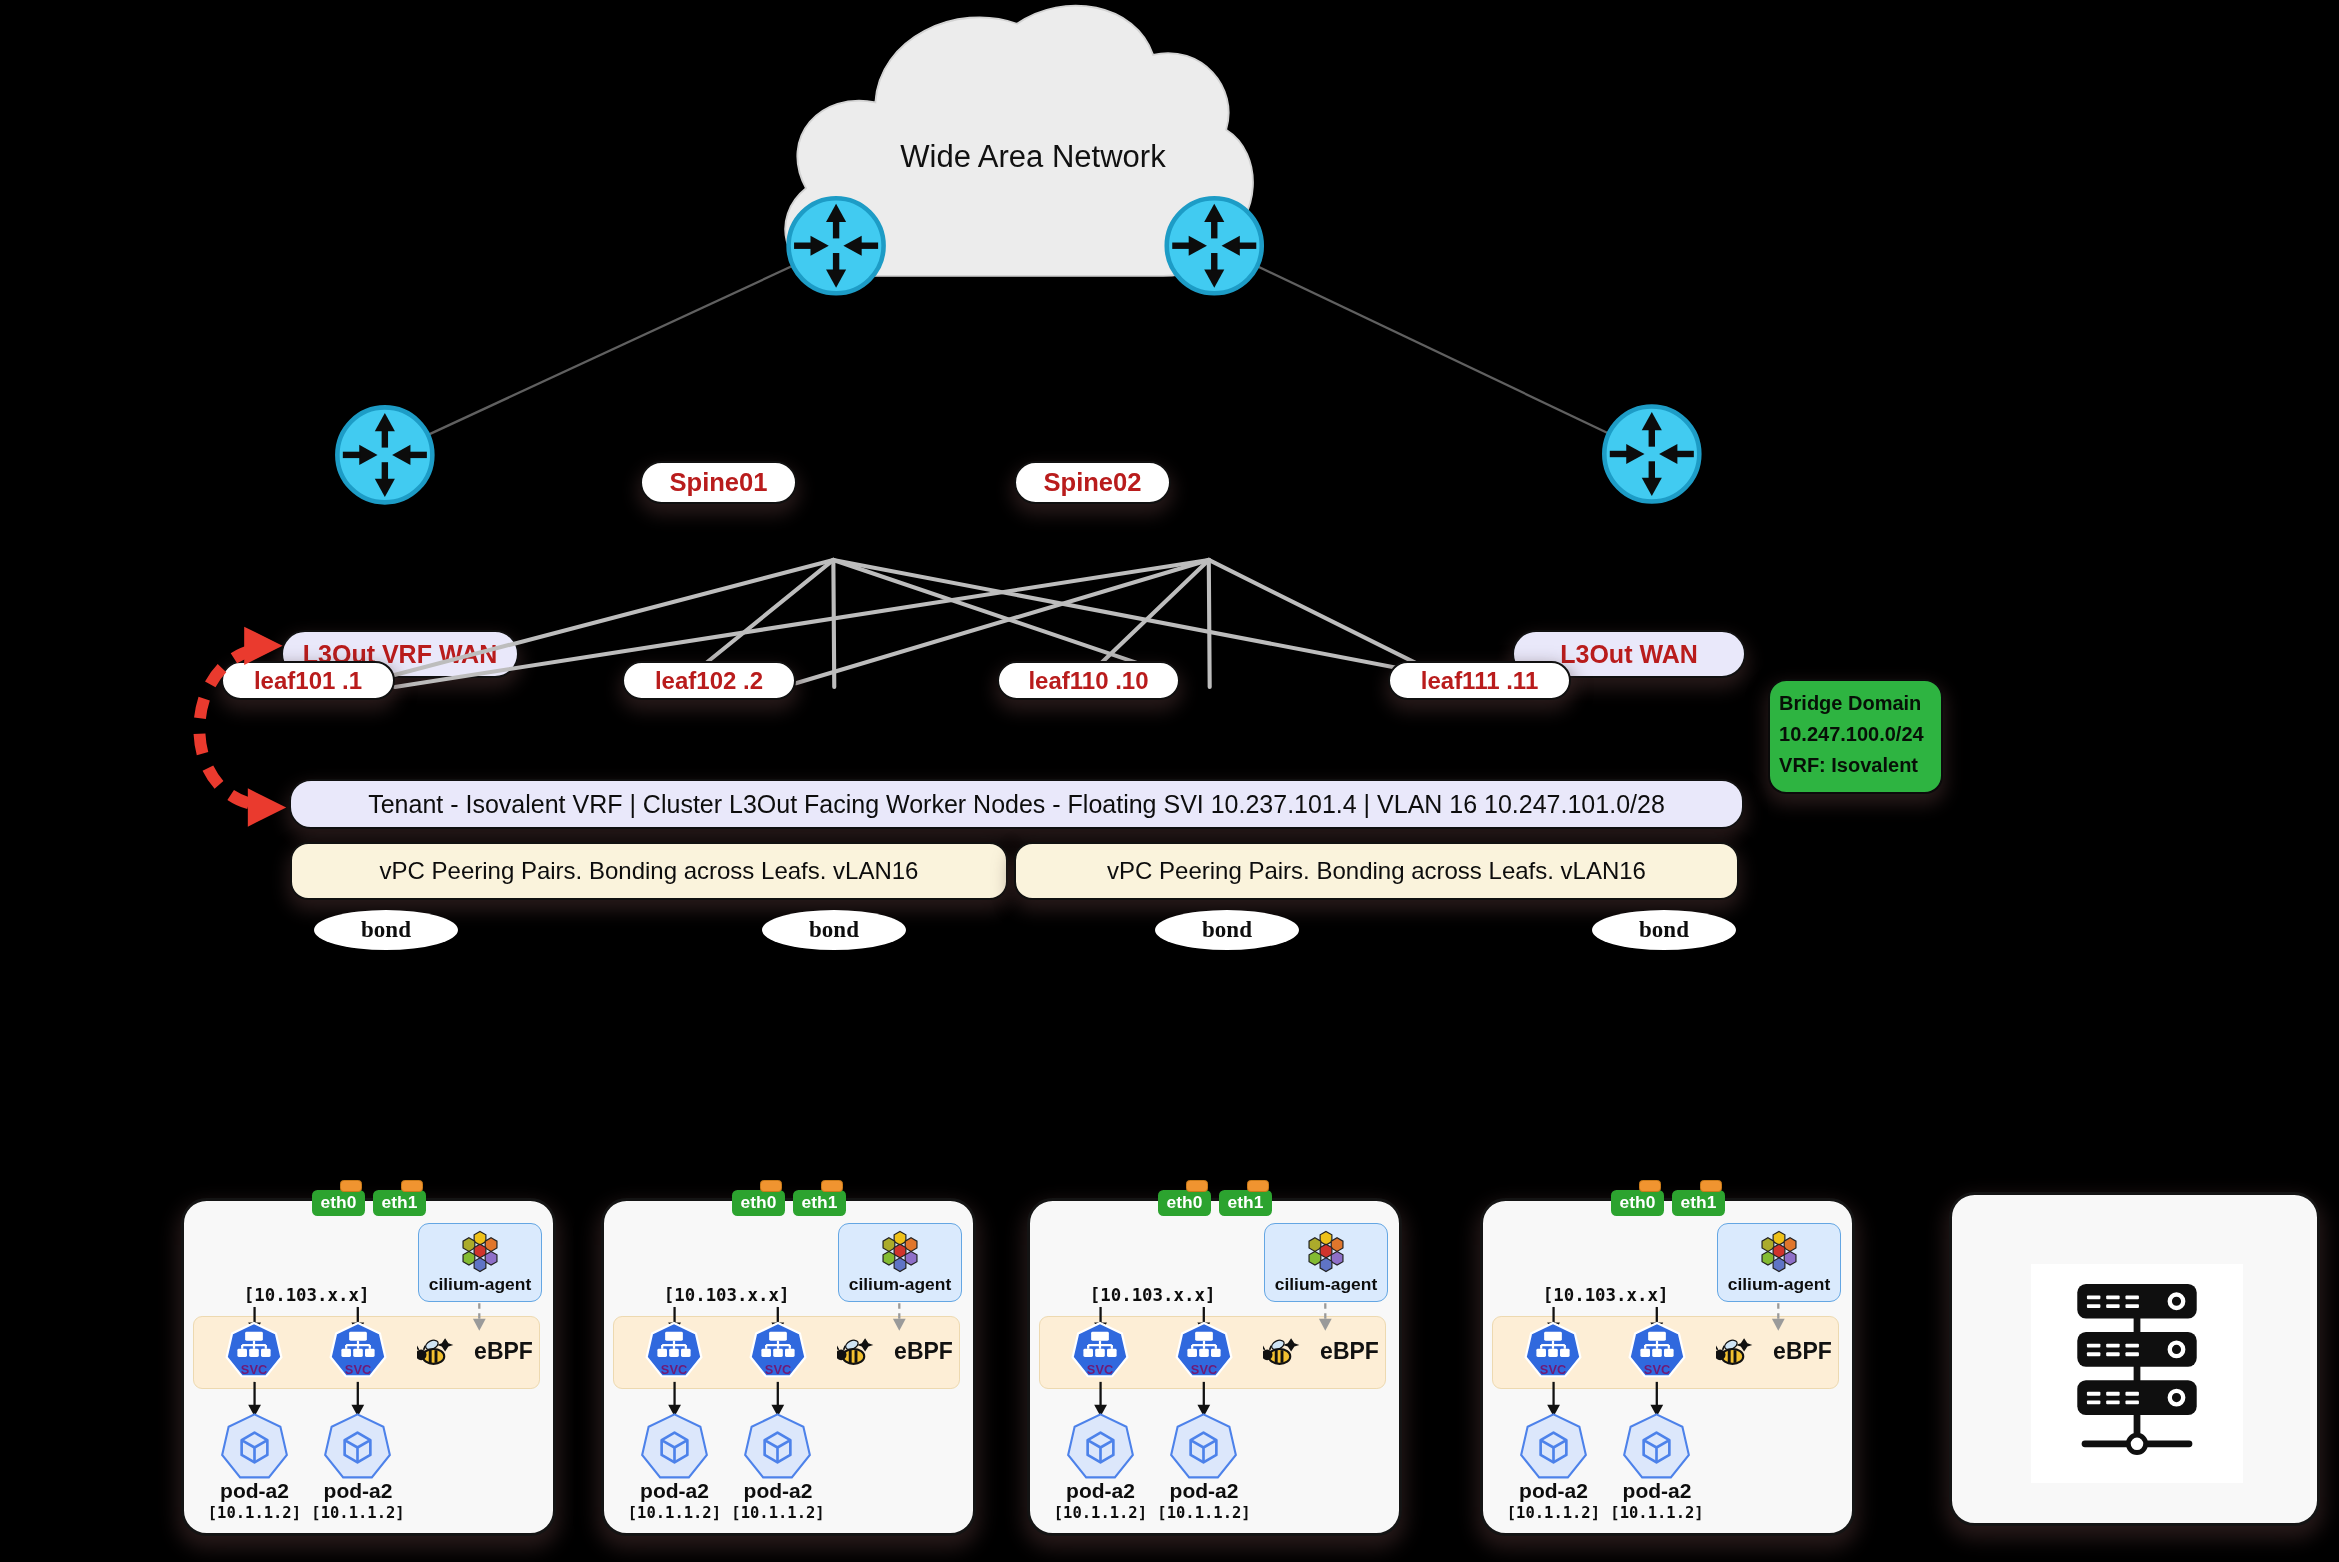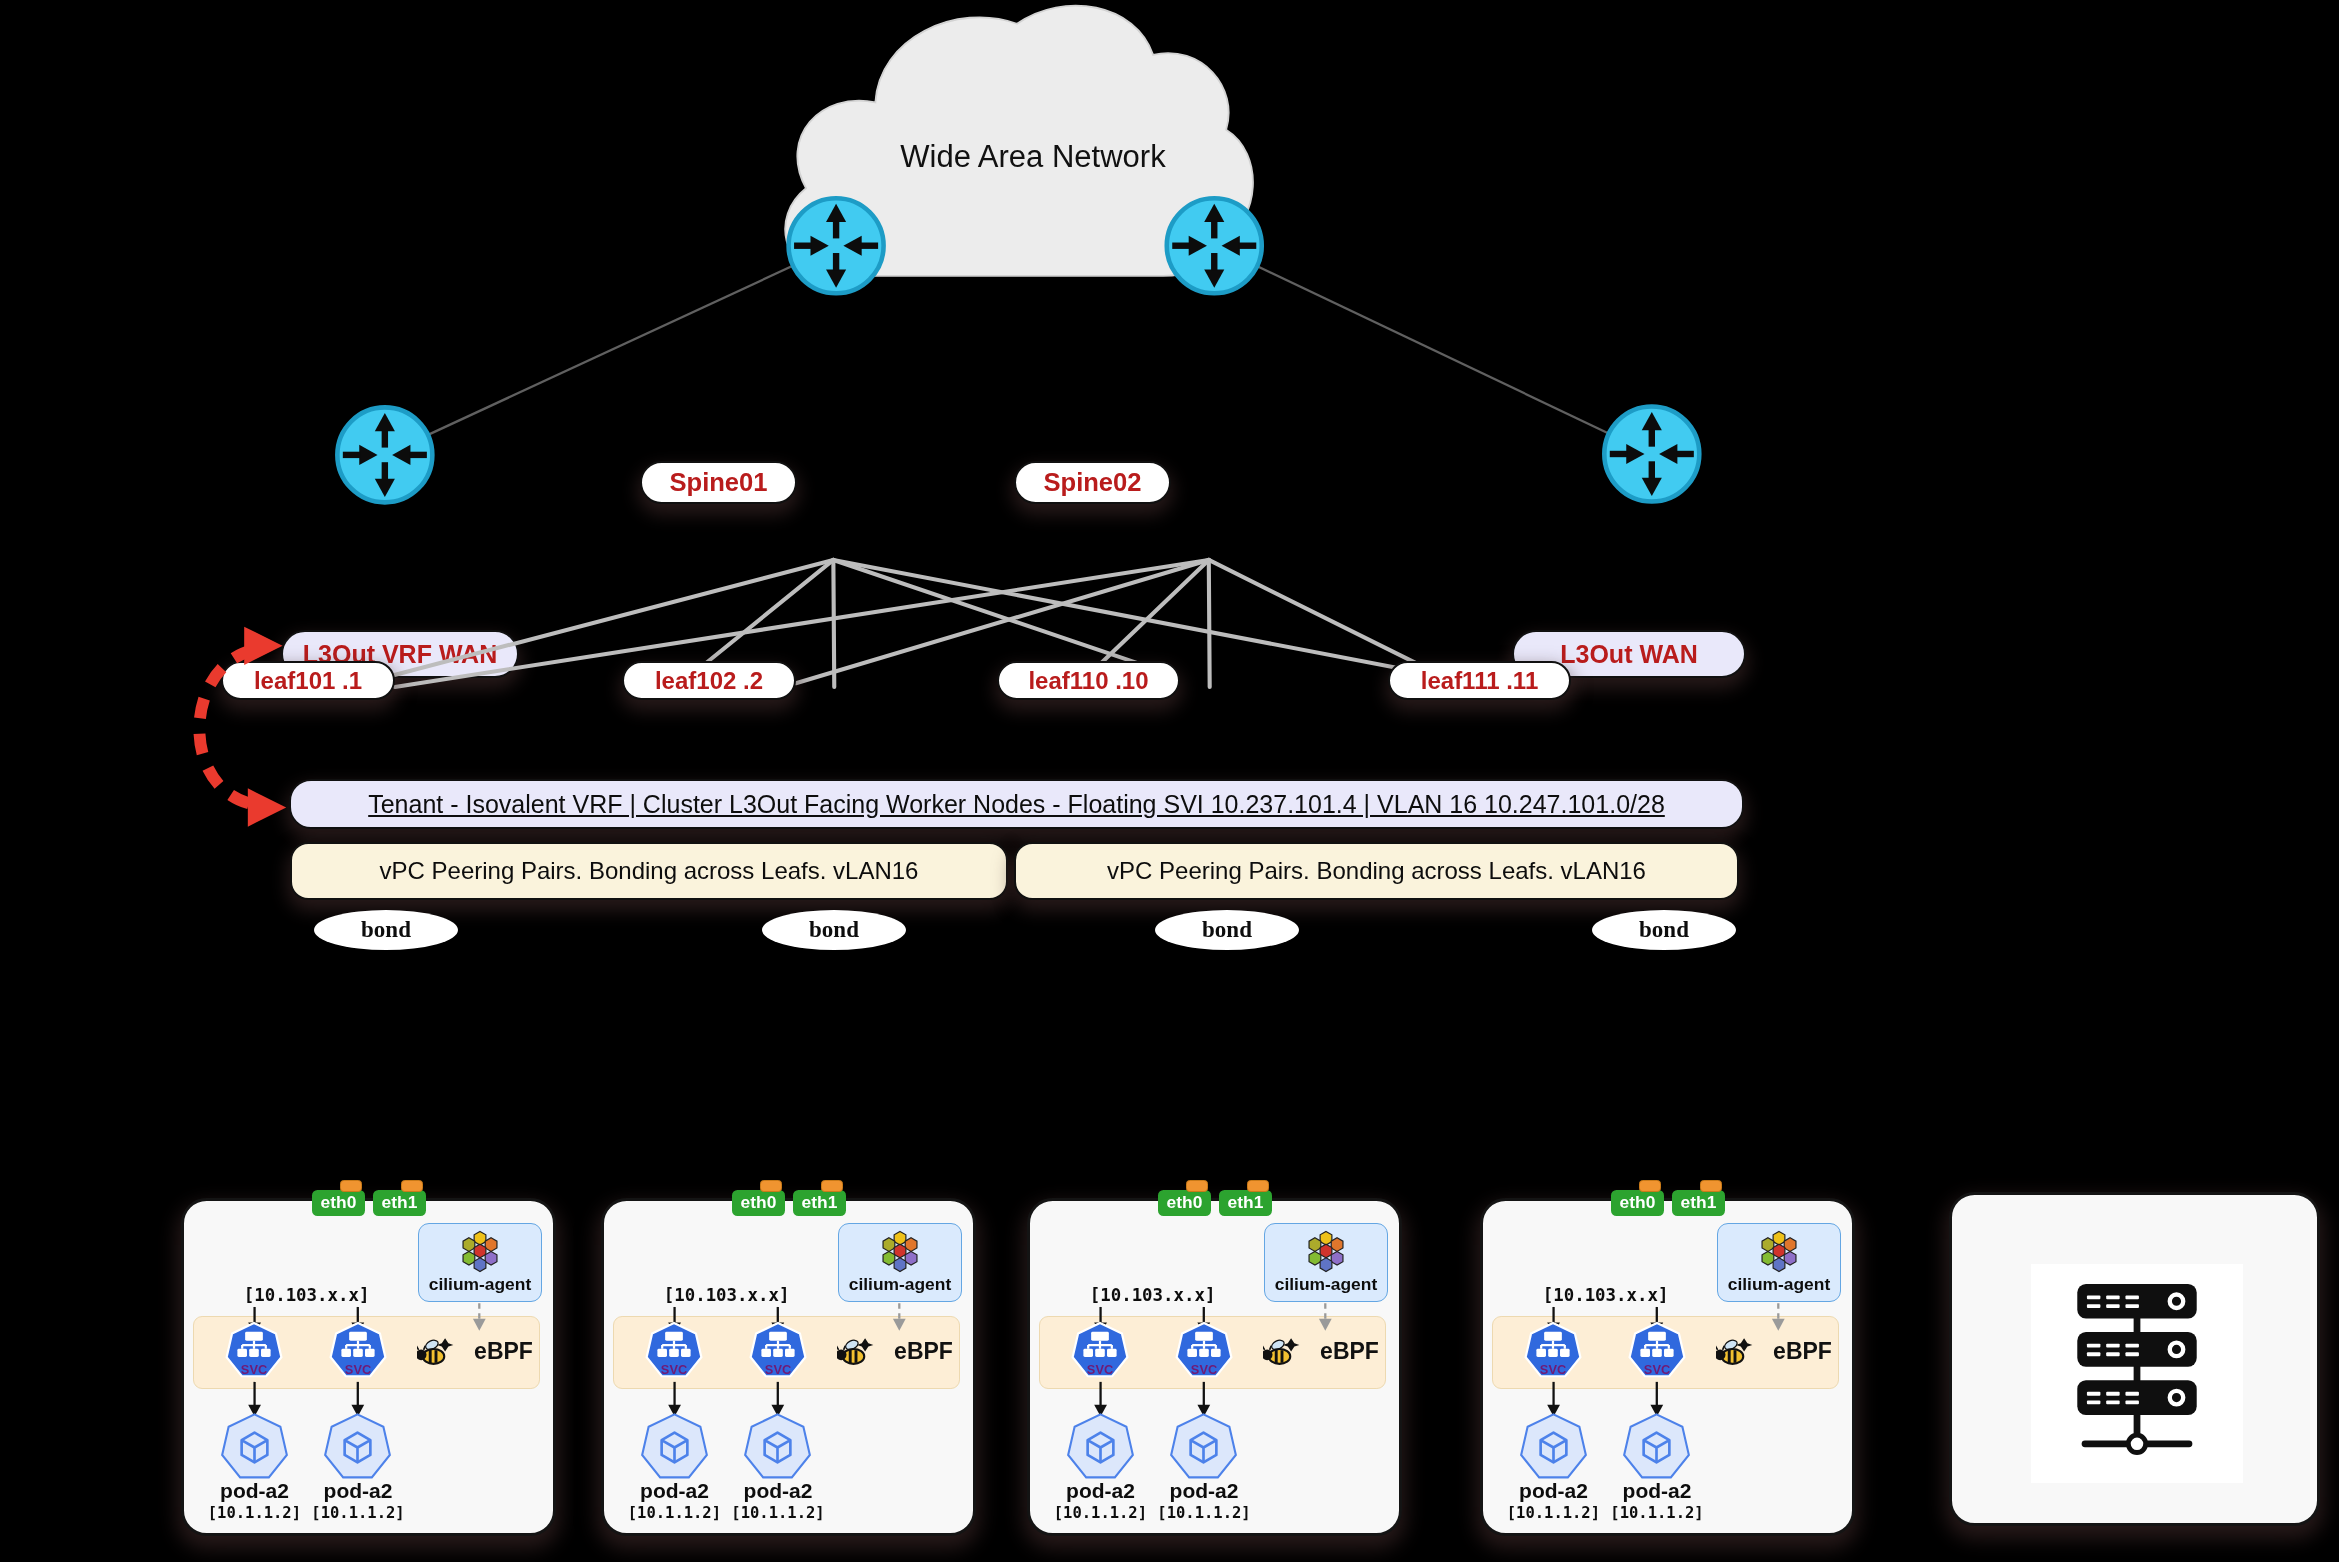--- a/index.html
+++ b/index.html
@@ -198,22 +198,27 @@
   <div class="pill" style="left:1014px;top:461px;width:157px;height:43px;font-size:25.6px;">Spine02</div>
 
   <div class="pill lav" style="left:281px;top:630px;width:238px;height:48px;font-size:25px;">L3Out VRF WAN</div>
   <div class="pill lav" style="left:1512px;top:630px;width:234px;height:48px;font-size:25px;">L3Out WAN</div>
 
   <div class="pill" style="left:221px;top:661px;width:174px;height:39px;font-size:24px;border-radius:20px;">leaf101 .1</div>
   <div class="pill" style="left:622px;top:661px;width:174px;height:39px;font-size:24px;border-radius:20px;">leaf102 .2</div>
   <div class="pill" style="left:997px;top:661px;width:183px;height:39px;font-size:24px;border-radius:20px;">leaf110 .10</div>
   <div class="pill" style="left:1388px;top:661px;width:183px;height:39px;font-size:24px;border-radius:20px;">leaf111 .11</div>
 
-
-  <div class="bar lav" style="left:289px;top:779px;width:1455px;height:50px;font-size:25px;text-decoration:underline;">Tenant - Isovalent VRF | Cluster L3Out Facing Worker Nodes - Floating SVI 10.237.101.4 | VLAN 16 10.247.101.0/28</div>
+  <div class="bridge">
+    <span>Bridge Domain</span>
+    <span>10.247.100.0/24</span>
+    <span>VRF: Isovalent</span>
+  </div>
+
+  <div class="bar lav" style="left:289px;top:779px;width:1455px;height:50px;font-size:25px;">Tenant - Isovalent VRF | Cluster L3Out Facing Worker Nodes - Floating SVI 10.237.101.4 | VLAN 16 10.247.101.0/28</div>
 
   <div class="bar cream" style="left:290px;top:842px;width:718px;height:58px;font-size:24px;border-radius:18.3px;">vPC Peering Pairs. Bonding across Leafs. vLAN16</div>
   <div class="bar cream" style="left:1014px;top:842px;width:725px;height:58px;font-size:24px;border-radius:18.3px;">vPC Peering Pairs. Bonding across Leafs. vLAN16</div>
 
   <div class="bond" style="left:314px;top:910px;">bond</div>
   <div class="bond" style="left:762px;top:910px;">bond</div>
   <div class="bond" style="left:1155px;top:910px;">bond</div>
   <div class="bond" style="left:1592px;top:910px;">bond</div>
 
   <svg id="red-layer" class="layer" width="2339" height="1562" viewBox="0 0 2560 1710">

